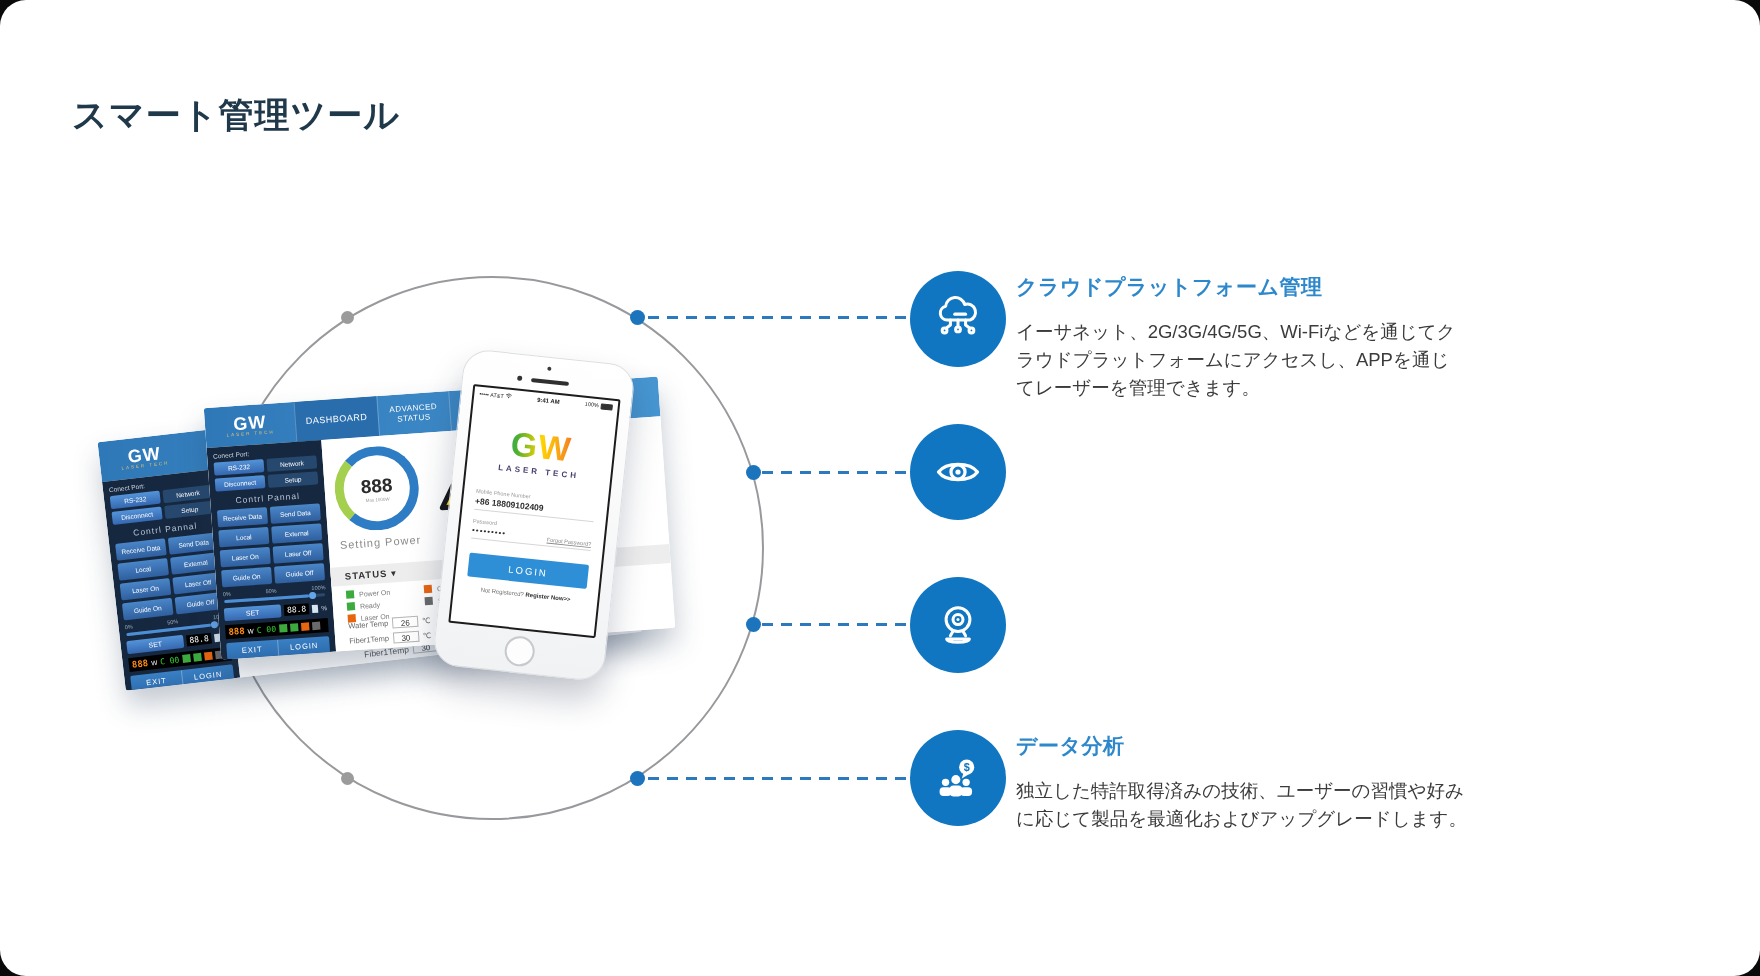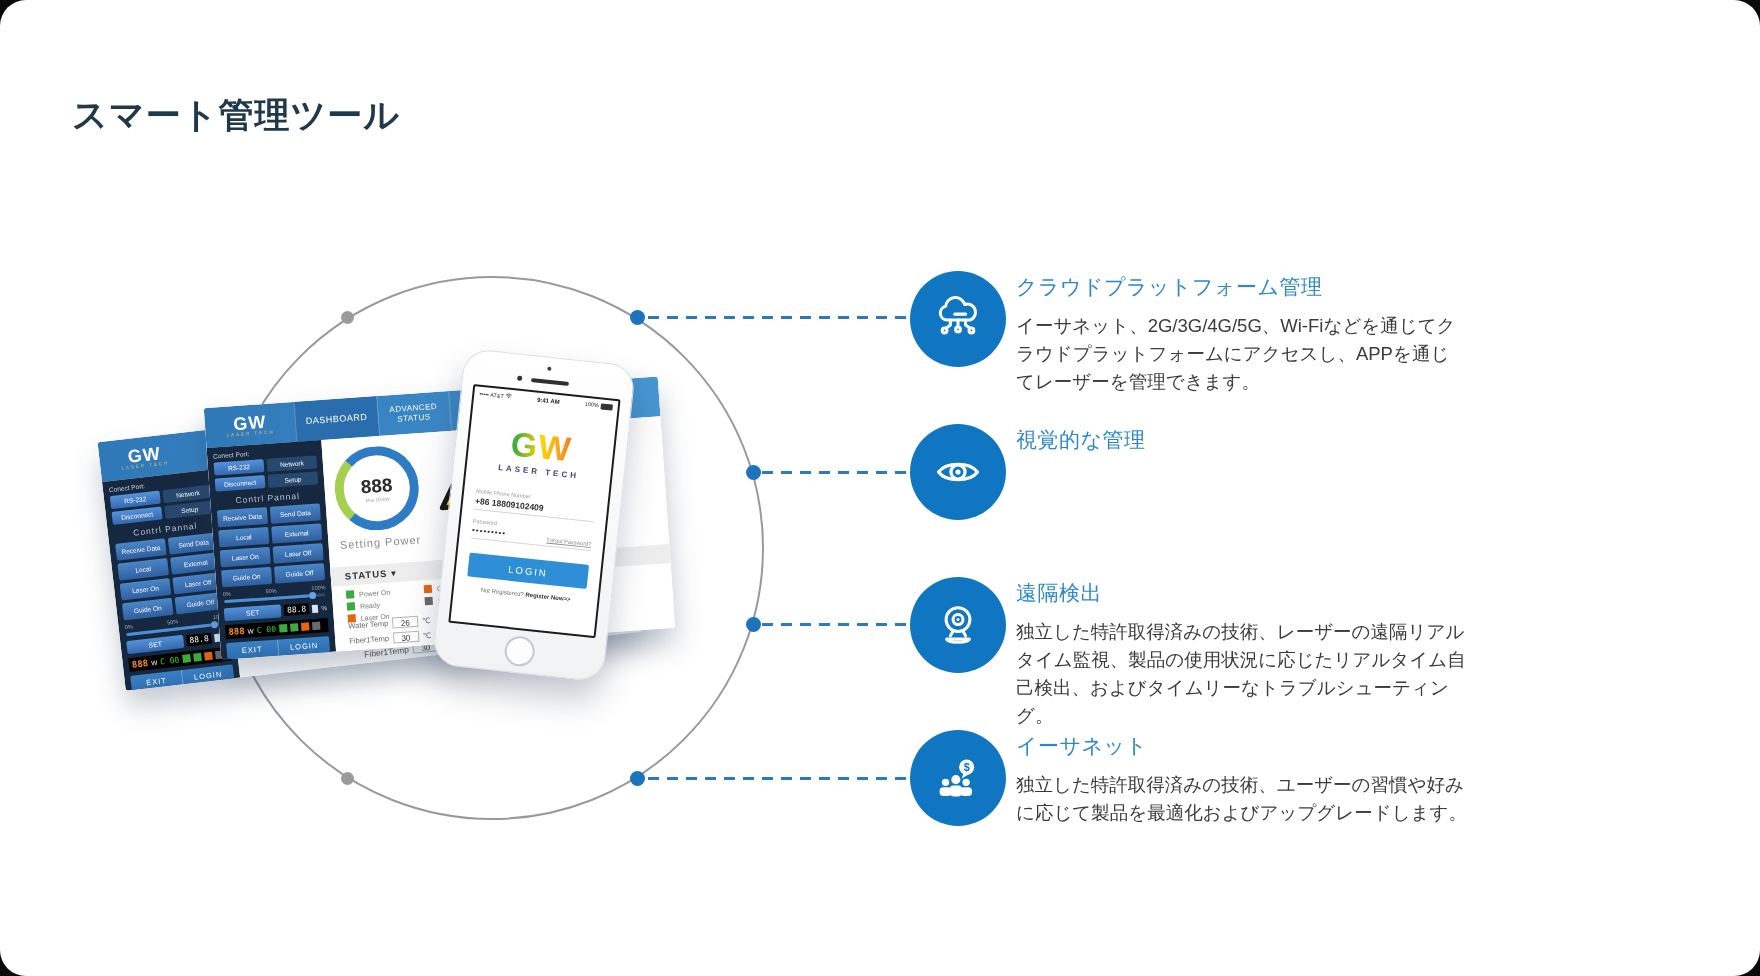--- a/index.html
+++ b/index.html
@@ -12,22 +12,22 @@
   .big-circle { position:absolute; left:220px; top:276px; width:544px; height:544px; border:2px solid #97999c; border-radius:50%; z-index:1; }
   .dot { position:absolute; border-radius:50%; z-index:2; }
   .dot.gray { width:13px; height:13px; background:#9b9b9b; }
   .dot.blue { width:15px; height:15px; background:#1b74bc; }
   .dash-line { position:absolute; height:3px; z-index:1;
     background:repeating-linear-gradient(90deg,#2d79bd 0 11px,transparent 11px 19px); }
 
   
   .feat-icon { position:absolute; left:910px; width:96px; height:96px; border-radius:50%; background:#1076c1; display:flex; align-items:center; justify-content:center; z-index:6; }
   .feat-text { position:absolute; left:1016px; width:452px; z-index:6; }
-  .feat-title { font-size:21px; font-weight:400; color:#2d87cb; letter-spacing:0.5px; }
-  .feat-body { margin-top:11px; font-size:18.5px; line-height:28px; color:#3b3b3b; }
+  .feat-title { font-size:21px; font-weight:700; color:#2d87cb; letter-spacing:0.5px; }
+  .feat-body { margin-top:17px; font-size:18.5px; line-height:28px; color:#3b3b3b; }
 
   
   .phone { position:absolute; left:448px; top:356px; width:172px; height:318px; background:linear-gradient(#ffffff,#f1f2f4); border:1px solid #dcdfe2; border-radius:26px; transform:rotate(6deg); box-shadow:0 20px 32px rgba(30,45,70,.25); z-index:5; }
   .ph-camdot { position:absolute; top:9px; left:50%; margin-left:-2px; width:4px; height:4px; border-radius:50%; background:#3a3a3a; }
   .ph-topdot { position:absolute; top:21px; left:54px; width:5px; height:5px; border-radius:50%; background:#333; }
   .ph-speaker { position:absolute; top:22px; left:68px; width:38px; height:4px; border-radius:3px; background:#2f2f2f; }
   .ph-screen { position:absolute; left:11px; right:11px; top:34px; bottom:42px; background:#fff; border:2px solid #1c1c1c; border-radius:2px; overflow:hidden; }
   .ph-home { position:absolute; bottom:6px; left:50%; margin-left:-15px; width:30px; height:30px; border:2px solid #c7cacd; border-radius:50%; background:#fdfdfd; }
   .ph-status { display:flex; justify-content:space-between; align-items:center; padding:3px 5px 0 5px; font-size:5.5px; color:#222; }
   .ph-status .mid { font-size:6px; font-weight:700; }
@@ -426,51 +426,46 @@
   </div>
 
   <div class="feat-icon" style="top:424px;">
     <svg width="52" height="52" viewBox="0 0 48 48" fill="none" stroke="#fff" stroke-width="3" stroke-linecap="round" stroke-linejoin="round">
       <path d="M6 24C13 14.5 35 14.5 42 24C35 33.5 13 33.5 6 24Z"></path>
       <circle cx="24" cy="24" r="6.5"></circle>
       <circle cx="24" cy="24" r="2.4" fill="#fff" stroke="none"></circle>
     </svg>
   </div>
   <div class="feat-text" style="top:426px;">
-    <div class="feat-title">視覚的な管理</div>
   </div>
 
   <div class="feat-icon" style="top:577px;">
     <svg width="52" height="52" viewBox="0 0 48 48" fill="none" stroke="#fff" stroke-width="2.8" stroke-linecap="round" stroke-linejoin="round">
       <circle cx="24" cy="19" r="11"></circle>
       <circle cx="24" cy="19" r="4.6"></circle>
       <circle cx="24" cy="19" r="1.4" fill="#fff" stroke="none"></circle>
       <line x1="19.5" y1="29.5" x2="17" y2="34"></line>
         <line x1="28.5" y1="29.5" x2="31" y2="34"></line>
       <path d="M13.5 37a10.5 3 0 0 0 21 0z"></path>
     </svg>
-  </div>
-  <div class="feat-text" style="top:579px;">
-    <div class="feat-title">遠隔検出</div>
-    <div class="feat-body">独立した特許取得済みの技術、レーザーの遠隔リアルタイム監視、製品の使用状況に応じたリアルタイム自己検出、およびタイムリーなトラブルシューティング。</div>
   </div>
 
   <div class="feat-icon" style="top:730px;">
     <svg width="52" height="52" viewBox="0 0 48 48">
       <g fill="#fff">
         <circle cx="32" cy="14" r="7"></circle>
         <polygon points="29,19.5 34,20.5 27.5,24.5"></polygon>
         <circle cx="12.5" cy="28" r="3.4"></circle>
           <rect x="7" y="32.5" width="11" height="8" rx="3.6"></rect>
         <circle cx="31.5" cy="28" r="3.4"></circle>
           <rect x="26" y="32.5" width="11" height="8" rx="3.6"></rect>
         <circle cx="22" cy="25.5" r="4.2"></circle>
           <rect x="15.5" y="31" width="13" height="10" rx="4.2"></rect>
       </g>
       <text x="32" y="17.5" font-size="10" font-weight="bold" fill="#1076c1" text-anchor="middle" font-family="Liberation Sans, sans-serif">$</text>
     </svg>
   </div>
   <div class="feat-text" style="top:732px;">
-    <div class="feat-title">イーサネット</div>
+    <div class="feat-title">データ分析</div>
     <div class="feat-body">独立した特許取得済みの技術、ユーザーの習慣や好みに応じて製品を最適化およびアップグレードします。</div>
   </div>
 
 </div>
 
 </body></html>

